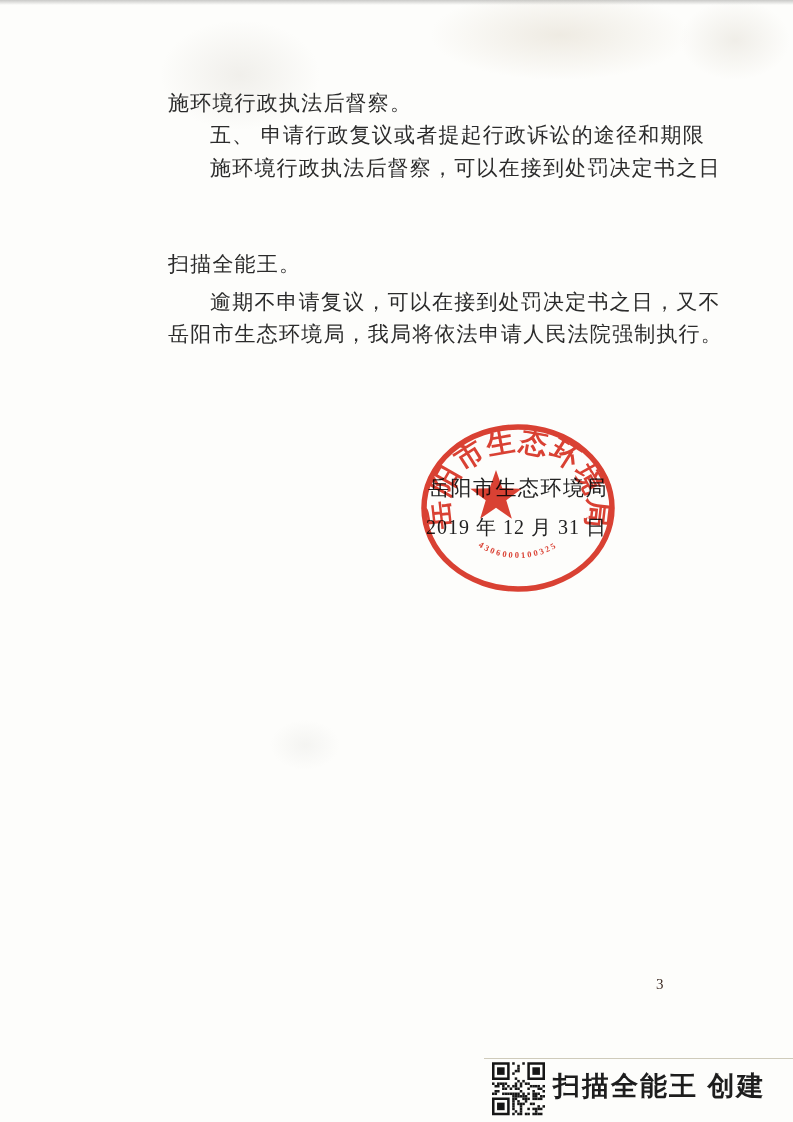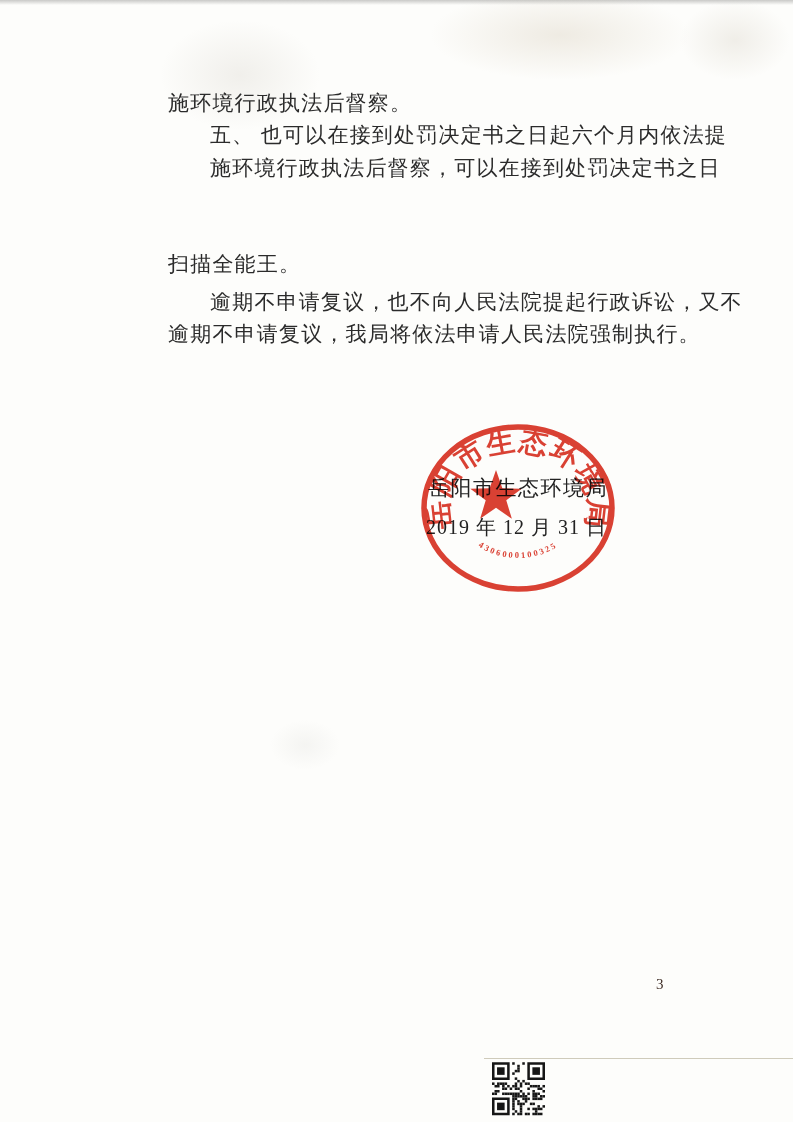--- a/index.html
+++ b/index.html
@@ -69,25 +69,25 @@
 
 <div id="page">
 
   <div class="scan-edge-top"></div>
   <div class="smudge smudge1"></div>
   <div class="smudge smudge2"></div>
   <div class="smudge smudge3"></div>
   <div class="smudge smudge4"></div>
 
   <div class="tline" style="top:90px">施环境行政执法后督察。</div>
-  <div class="tline indent" style="top:122px">五、 也可以在接到处罚决定书之日起六个月内依法提</div>
+  <div class="tline indent" style="top:122px">五、 申请行政复议或者提起行政诉讼的途径和期限</div>
   <div class="tline indent" style="top:155px">施环境行政执法后督察，可以在接到处罚决定书之日</div>
   <div class="tline" style="top:251px">扫描全能王。</div>
-  <div class="tline indent" style="top:289px">逾期不申请复议，也不向人民法院提起行政诉讼，又不</div>
-  <div class="tline" style="top:321px">逾期不申请复议，我局将依法申请人民法院强制执行。</div>
+  <div class="tline indent" style="top:289px">逾期不申请复议，可以在接到处罚决定书之日，又不</div>
+  <div class="tline" style="top:321px">岳阳市生态环境局，我局将依法申请人民法院强制执行。</div>
 
   <div class="sig" id="sig-agency">岳阳市生态环境局</div>
   <div class="sig" id="sig-date">2019 年 12 月 31 日</div>
 
   <svg id="seal" viewBox="0 0 200 174">
     <ellipse cx="100" cy="87" rx="94" ry="81" fill="none" stroke-width="5.5" stroke="#d93224"></ellipse>
     <polygon points="78,49 84.35,67.26 103.68,67.66 88.27,79.34 93.88,97.84 78,86.8 62.12,97.84 67.73,79.34 52.32,67.66 71.65,67.26" fill="#d93224"></polygon>
     <path id="ringPath" d="M 36.6 111.1 A 70 57 0 1 1 163.4 111.1" fill="none"></path>
     <path id="serialPath" d="M 49.2 115.7 A 62 50 0 0 0 150.8 115.7" fill="none"></path>
     <text font-size="28" letter-spacing="2" text-anchor="middle" fill="#d93224">
@@ -211,14 +211,15 @@
       <rect x="42.5" y="50" width="2.5" height="2.5"></rect>
       <rect x="45" y="50" width="2.5" height="2.5"></rect>
       <rect x="47.5" y="50" width="2.5" height="2.5"></rect>
       <path d="M0 0h17.5v17.5h-17.5z M2.5 2.5v12.5h12.5v-12.5z" fill-rule="evenodd"></path>
       <rect x="5" y="5" width="7.5" height="7.5"></rect>
       <path d="M35 0h17.5v17.5h-17.5z M37.5 2.5v12.5h12.5v-12.5z" fill-rule="evenodd"></path>
       <rect x="40" y="5" width="7.5" height="7.5"></rect>
       <path d="M0 35h17.5v17.5h-17.5z M2.5 37.5v12.5h12.5v-12.5z" fill-rule="evenodd"></path>
       <rect x="5" y="40" width="7.5" height="7.5"></rect>
     </svg>
+  <div id="watermark">扫描全能王 创建</div>
 
 </div>
 
 </body></html>

